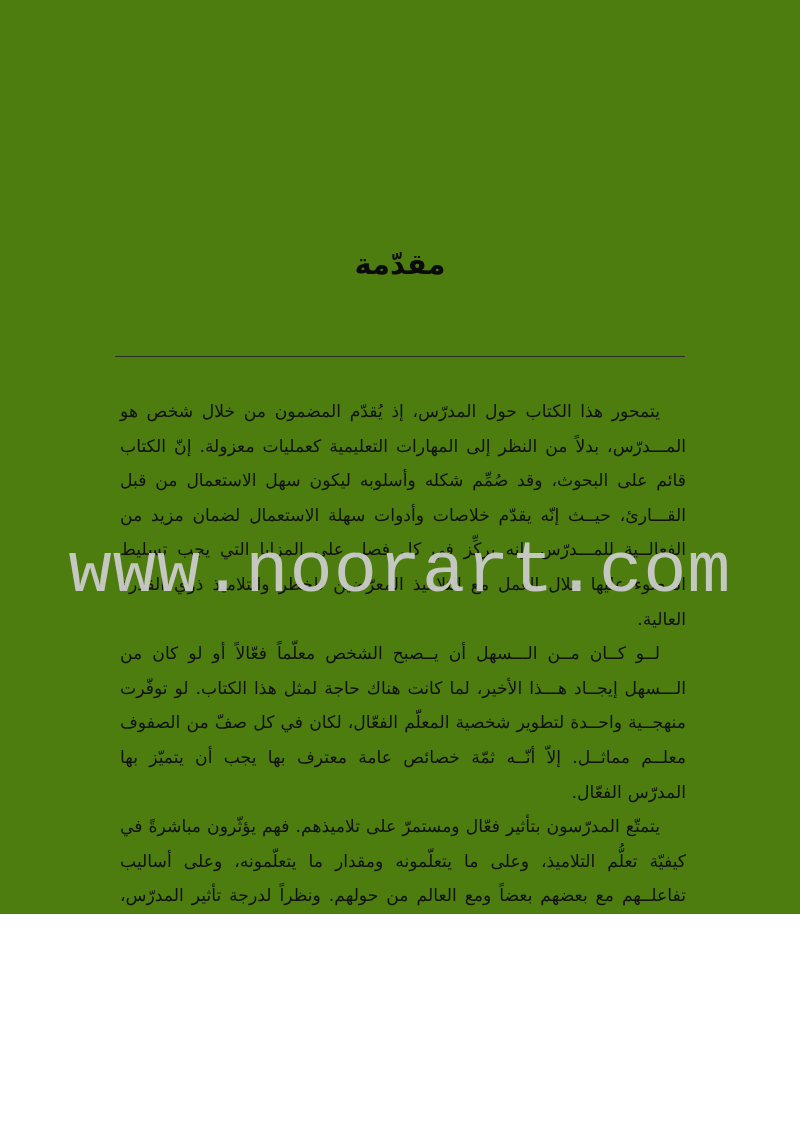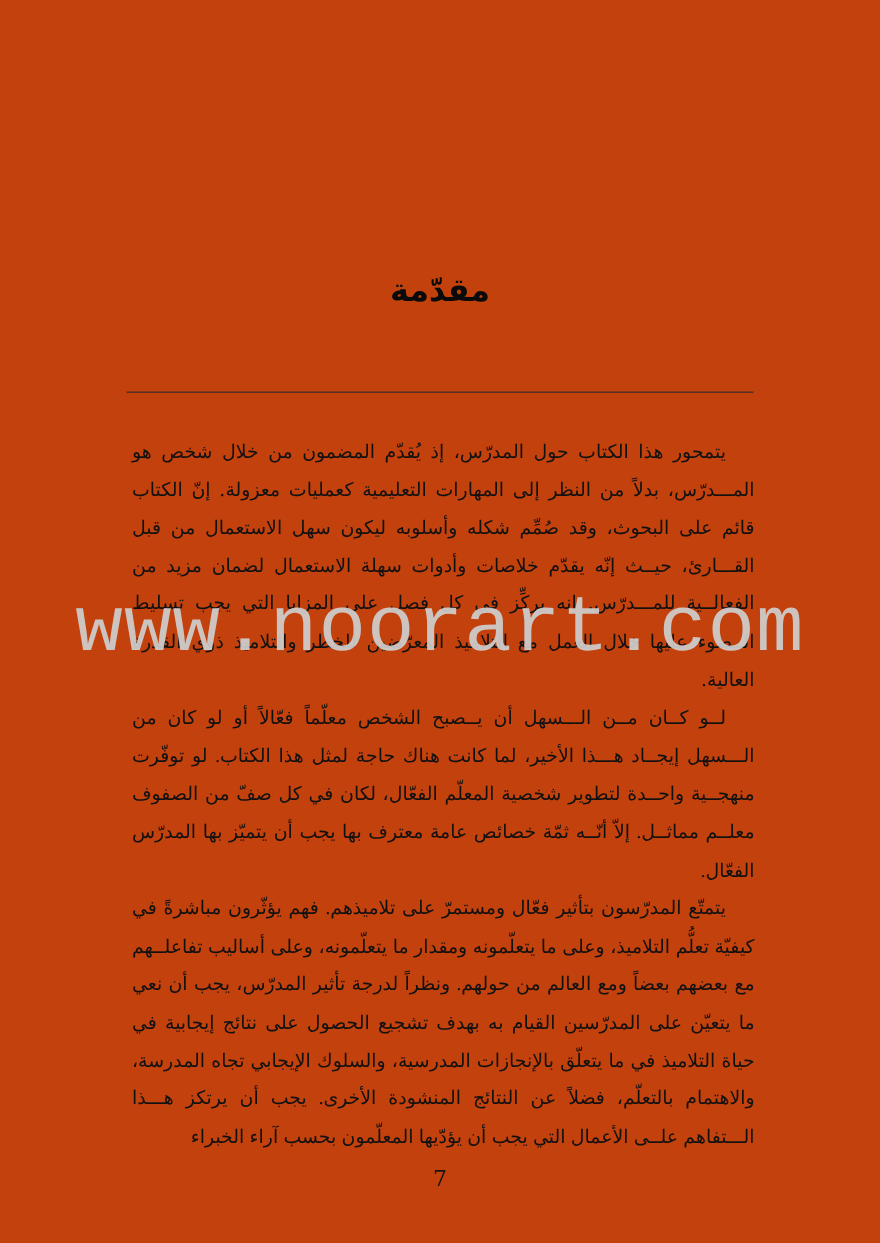--- a/index.html
+++ b/index.html
@@ -4,22 +4,22 @@
 <style>
   html, body {
     margin: 0;
     padding: 0;
     background: #ffffff;
   }
 
   .page {
     position: relative;
     width: 800px;
-    height: 1130px;
-    background: #c2410c;
+    height: 914px;
+    background: #4d7c0f;
     overflow: hidden;
     box-sizing: border-box;
   }
 
   
   .title-area {
     position: absolute;
     top: 244px;
     left: 0;
     width: 800px;
@@ -69,21 +69,20 @@
     margin: 0 0 0 6px;
     text-indent: 26px;
     text-align: justify;
     text-align-last: right;
     direction: rtl;
     word-spacing: 0.5px;
   }
 
   .para + .para {
     margin-top: 0px;
-    font-family: Liberation Serif, serif;
   }
 
   
   .watermark {
     position: absolute;
     top: 536px;
     left: 0;
     width: 800px;
     text-align: center;
     direction: ltr;

